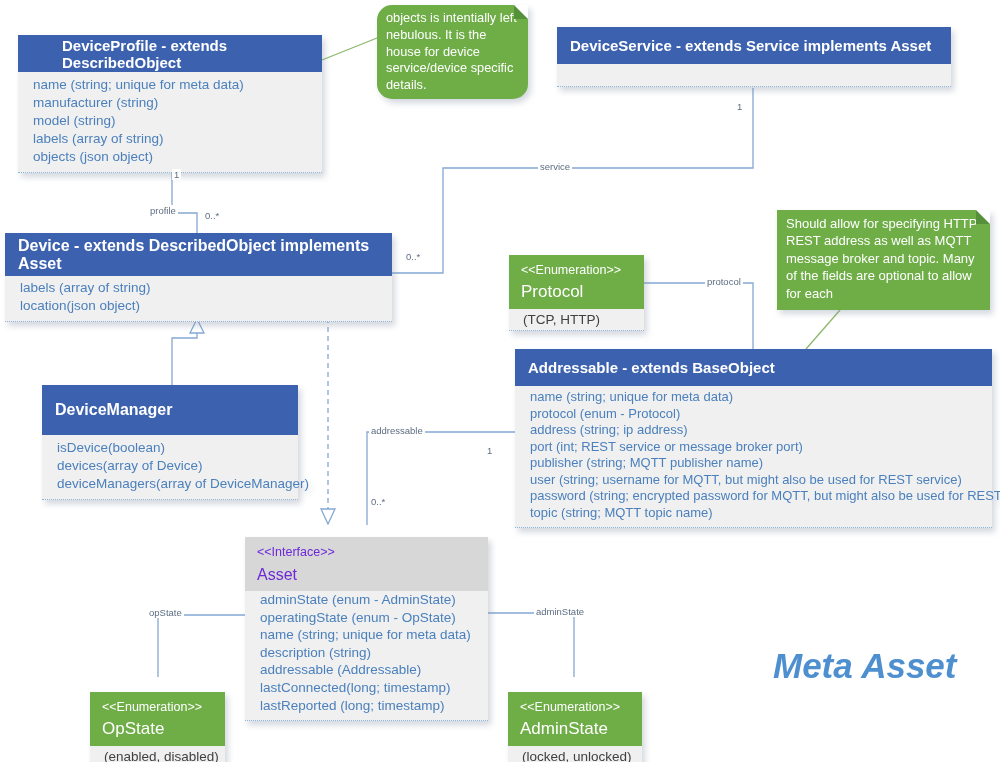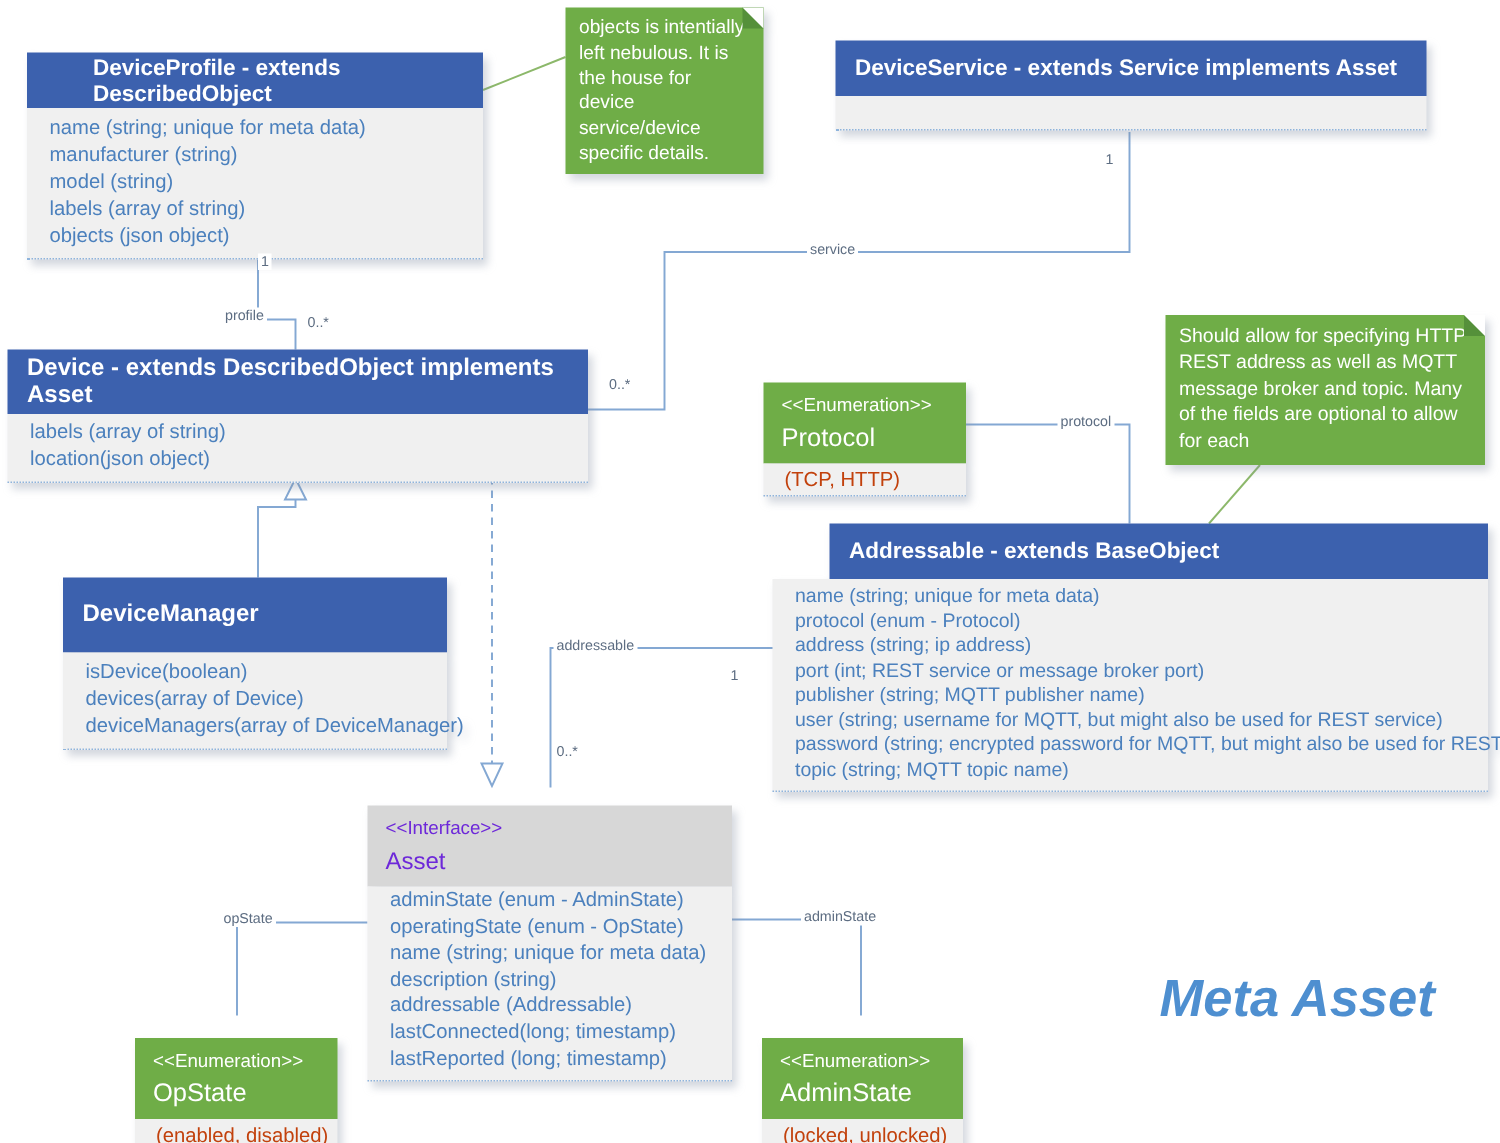--- a/index.html
+++ b/index.html
@@ -15,21 +15,21 @@
   .body { background:#f0f0f0; border-bottom:1px dotted #8fb4dc; color:#4b80bd;
           padding:4px 4px 6px 15px; }
   .attr { font-size:13.5px; line-height:18px; white-space:nowrap; }
   .attr.tight { font-size:13px; line-height:16.5px; }
   .attr.mid   { line-height:17.6px; }
 
   .enumbox { position:absolute; filter:drop-shadow(3px 4px 3px rgba(130,140,160,0.35)); }
   .enumhdr { background:#6fad47; color:#ffffff; padding:8px 0 7px 12px;margin-top:15px; }
   .stereo  { font-size:12.5px; }
   .ename   { font-size:17px; margin-top:5px; }
-  .enumbody{ background:#f0f0f0; border-bottom:1px dotted #8fb4dc; color:#c2410c;
+  .enumbody{ background:#f0f0f0; border-bottom:1px dotted #8fb4dc; color:#404040;
              font-size:13.5px; padding:3px 0 3px 14px; }
 
   .ifacehdr { background:#d7d7d7; color:#6d28d9; padding:8px 0 7px 12px;margin-top:12px; }
   .ifacehdr .ename { font-size:16px; margin-top:7px; }
 
   .note { position:absolute; background:#6fad47; color:#ffffff; font-size:12.8px;
           line-height:16.8px; padding:5px 9px; filter:drop-shadow(3px 4px 3px rgba(130,140,160,0.35)); }
   .note::before { content:""; position:absolute; top:0; right:0; width:0; height:0;
           border-style:solid; border-width:0 14px 14px 0;
           border-color:#ffffff #ffffff #55903a #55903a; }
@@ -73,21 +73,21 @@
     <div class="hdr" style="height:37px;padding-left:44px;">DeviceProfile - extends DescribedObject</div>
     <div class="body">
       <div class="attr">name (string; unique for meta data)</div>
       <div class="attr">manufacturer (string)</div>
       <div class="attr">model (string)</div>
       <div class="attr">labels (array of string)</div>
       <div class="attr">objects (json object)</div>
     </div>
   </div>
 
-  <div class="note" style="left:377px; top:5px; width:132px; min-height:73px;">
+  <div class="note" style="left:377px; top:5px; width:151px; min-height:73px;border-radius:15px;">
     <span>objects is intentially left nebulous.  It is the house for device service/device specific details.</span>
   </div>
 
   <div class="clsbox" style="left:557px; top:27px; width:394px;">
     <div class="hdr" style="height:37px;">DeviceService - extends Service implements Asset</div>
     <div class="body" style="height:23px; padding:0;"></div>
   </div>
 
   <div class="clsbox" style="left:5px; top:233px; width:387px;">
     <div class="hdr big" style="height:43px;">Device - extends DescribedObject implements Asset</div>
@@ -112,21 +112,21 @@
       <div class="ename">Protocol</div>
     </div>
     <div class="enumbody">(TCP, HTTP)</div>
   </div>
 
   <div class="note" style="left:777px; top:210px; width:213px; min-height:100px; line-height:17.4px; font-size:13px;">
     <span>Should allow for specifying HTTP REST address as well as MQTT message broker and topic.  Many of the fields are optional to allow for each</span>
   </div>
 
   <div class="clsbox" style="left:515px; top:349px; width:477px;">
-    <div class="hdr" style="height:37px;margin-left:38px;">Addressable - extends BaseObject</div>
+    <div class="hdr" style="height:37px;">Addressable - extends BaseObject</div>
     <div class="body" style="padding-top:3px;">
       <div class="attr tight">name (string; unique for meta data)</div>
       <div class="attr tight">protocol (enum - Protocol)</div>
       <div class="attr tight">address (string; ip address)</div>
       <div class="attr tight">port (int; REST service or message broker port)</div>
       <div class="attr tight">publisher (string; MQTT publisher name)</div>
       <div class="attr tight">user (string; username for MQTT, but might also be used for REST service)</div>
       <div class="attr tight">password (string; encrypted password for MQTT, but might also be used for REST)</div>
       <div class="attr tight">topic (string; MQTT topic name)</div>
     </div>

